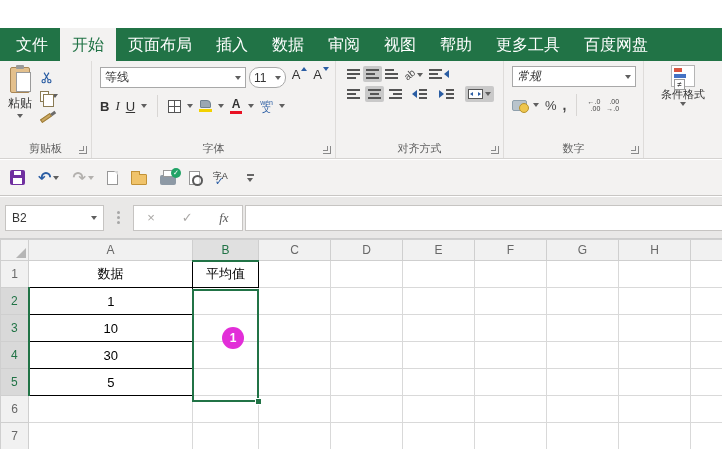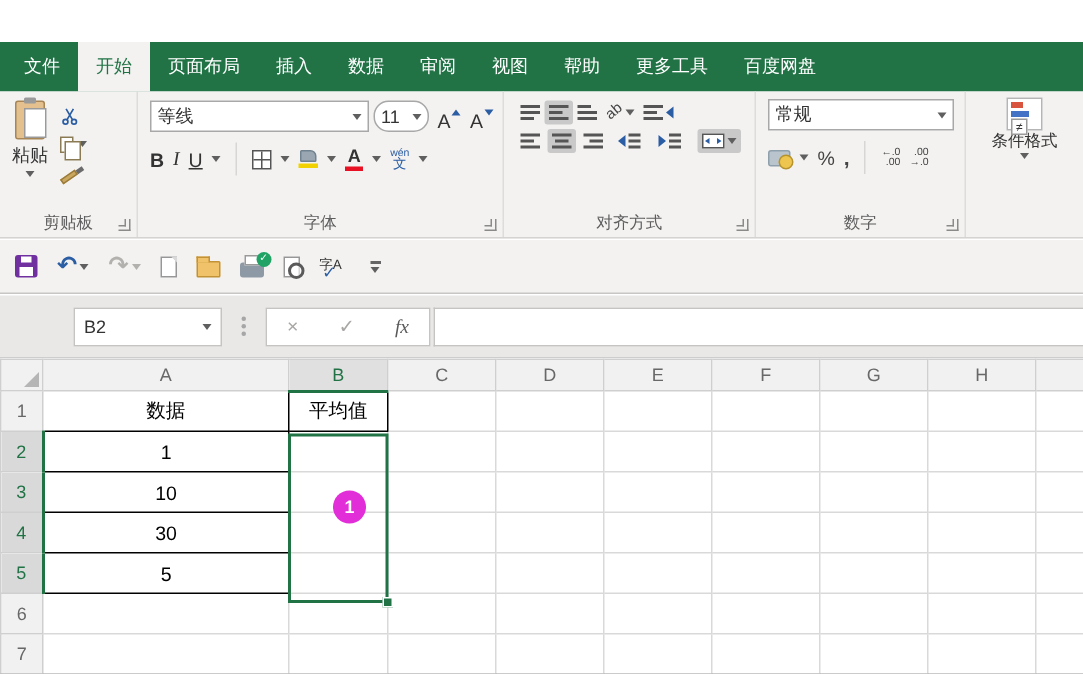--- a/index.html
+++ b/index.html
@@ -7,21 +7,21 @@
   #app {
     position: relative; width: 722px; height: 449px; overflow: hidden;
     background: #fff; font-family: "Liberation Sans", "DejaVu Sans", sans-serif;
     color: #333;
   }
   
   .titlebar { position:absolute; top:0; left:0; width:722px; height:28px; background:#217346; }
   .titlebar .title { position:absolute; right:30px; top:0; line-height:28px; color:#fff; font-size:12px; }
   
   .tabrow { position:absolute; top:28px; left:0; width:722px; height:33px; background:#217346; display:flex; align-items:stretch; padding-left:4px; }
-  .tab { color:#fff; font-size:12px; line-height:33px; padding:0 12px; white-space:nowrap; cursor:default; }
+  .tab { color:#fff; font-size:16px; line-height:33px; padding:0 12px; white-space:nowrap; cursor:default; }
   .tab.active { background:#f3f2f1; color:#217346; }
   
   .ribbon { position:absolute; top:61px; left:0; width:722px; height:98px; background:#f3f2f1; border-bottom:1px solid #d5d3d1; display:flex; }
   .grp { position:relative; border-right:1px solid #dedcda; display:flex; flex-direction:column; flex:0 0 auto; }
   .grp-label { position:absolute; bottom:2px; left:0; right:0; text-align:center; font-size:11px; color:#5e5e5e; }
   .lau { position:absolute; right:4px; bottom:4px; width:8px; height:8px; border-right:1px solid #8a8a8a; border-bottom:1px solid #8a8a8a; }
   .lau::before { content:""; position:absolute; right:2px; bottom:2px; width:4px; height:4px; border-right:1px solid #8a8a8a; border-bottom:1px solid #8a8a8a; }
   .cv { display:inline-block; width:0; height:0; border-left:3px solid transparent; border-right:3px solid transparent; border-top:4px solid #5f5f5f; }
   .up { display:inline-block; width:0; height:0; border-left:3px solid transparent; border-right:3px solid transparent; border-bottom:4px solid #2a5da3; }
   .dn { display:inline-block; width:0; height:0; border-left:3px solid transparent; border-right:3px solid transparent; border-top:4px solid #2a5da3; }
@@ -36,21 +36,21 @@
   .paste .plabel { font-size:12px; color:#333; }
   .cliptools { display:flex; flex-direction:column; margin-left:8px; gap:5px; padding-top:3px; }
   .cliptools .trow { display:flex; align-items:center; gap:3px; height:14px; }
   .copyic { width:9px; height:11px; border:1px solid #8a7b54; background:#fff; position:relative; }
   .copyic::after { content:""; position:absolute; left:2px; top:2px; width:9px; height:11px; border:1px solid #8a7b54; background:#fff; }
   .brushic { width:12px; height:4px; background:#caa75f; border:1px solid #9b7b3a; transform:rotate(-35deg); position:relative; margin-top:6px; }
   .brushic::after { content:""; position:absolute; right:-6px; top:0; width:5px; height:3px; background:#6b6b6b; }
   
   .grp.fontg { width:244px; }
   .fg-body { padding:6px 6px 0 8px; }
-  .row1 { display:flex; align-items:flex-end; }
+  .row1 { display:flex; align-items:flex-start; }
   .combo { height:21px; background:#fff; border:1px solid #a8a8a8; display:flex; align-items:center; justify-content:space-between; font-size:12px; color:#333; padding:0 4px; }
   .fname { width:148px; }
   .fsize { width:37px; margin-left:3px;border-radius:10px; }
   .azbtn { margin-left:6px; font-size:13px; color:#333; display:flex; align-items:flex-start; gap:1px; }
   .row2 { display:flex; align-items:center; margin-top:7px; gap:6px; }
   .bld { font-weight:bold; font-size:13px; }
   .ita { font-style:italic; font-family:"Liberation Serif", serif; font-size:13px; }
   .und { text-decoration:underline; font-size:13px; }
   .bordersic { width:13px; height:13px; border:1px solid #555; position:relative; background:#fff; }
   .bordersic::before { content:""; position:absolute; left:5px; top:0; width:1px; height:11px; background:#555; }
@@ -72,21 +72,21 @@
   .ibtn.on { background:#c9c9c9; }
   .ori { font-size:10px; color:#444; transform:rotate(-40deg); display:inline-block; }
   .tl { width:0;height:0;border-top:4px solid transparent;border-bottom:4px solid transparent;border-right:5px solid #2a5da3; display:inline-block;}
   .tr { width:0;height:0;border-top:4px solid transparent;border-bottom:4px solid transparent;border-left:5px solid #2a5da3; display:inline-block;}
   .mergeic { width:15px; height:10px; border:1px solid #555; background:#fff; position:relative; }
   .mergeic::before { content:""; position:absolute; left:1px; top:2px; width:0; height:0; border-top:2px solid transparent; border-bottom:2px solid transparent; border-right:3px solid #2a5da3; }
   .mergeic::after { content:""; position:absolute; right:1px; top:2px; width:0; height:0; border-top:2px solid transparent; border-bottom:2px solid transparent; border-left:3px solid #2a5da3; }
   
   .grp.numg { width:140px; }
   .num-body { padding:5px 6px 0 8px; }
-  .ncombo { width:124px; }
+  .ncombo { width:124px;font-style:italic; }
   .cur { width:15px; height:11px; background:#b9c4cc; border:1px solid #8fa0ad; border-radius:2px; position:relative; }
   .cur::after { content:""; position:absolute; right:-3px; bottom:-3px; width:8px; height:8px; background:#eec64f; border:1px solid #b7932e; border-radius:50%; }
   .pct { font-size:13px; color:#444; }
   .cma { font-size:14px; font-weight:bold; color:#444; }
   .dec2 { font-size:7px; line-height:7px; color:#444; text-align:right; white-space:pre; }
   
   .grp.styg { flex:1 0 auto; border-right:none; }
   .st-body { padding:4px 0 0 10px; display:flex; }
   .bigbtn { display:flex; flex-direction:column; align-items:center; width:58px; gap:1px; }
   .cfic { width:24px; height:22px; background:#fff; border:1px solid #b5b5b5; position:relative; }
@@ -112,21 +112,21 @@
   .prt::before { content:""; position:absolute; top:-5px; left:3px; width:9px; height:5px; background:#fff; border:1px solid #9a9a9a; }
   .prt .grn { position:absolute; right:-5px; top:-7px; width:10px; height:10px; border-radius:50%; background:#21a366; color:#fff; font-size:7px; line-height:10px; text-align:center; }
   .pvw { width:11px; height:14px; background:#fff; border:1px solid #979797; position:relative; }
   .pvw::after { content:""; position:absolute; right:-4px; bottom:-2px; width:7px; height:7px; border:2px solid #5a5a5a; border-radius:50%; background:rgba(255,255,255,.6); }
   .spl { position:relative; width:17px; height:16px; }
   .spl .zt { position:absolute; top:0; left:0; font-size:9px; color:#333; white-space:nowrap; }
   .spl .ck { position:absolute; bottom:-2px; left:2px; color:#2a5da3; font-weight:bold; font-size:11px; }
   .more { display:flex; flex-direction:column; align-items:center; gap:2px; margin-left:4px; }
   .more .bar { width:7px; height:2px; background:#666; }
   
-  .fbar { position:absolute; top:197px; left:0; width:722px; height:42px; background:#e9e8e7; border-bottom:1px solid #cdcdcd; display:flex; align-items:center;padding-left:44px; }
+  .fbar { position:absolute; top:197px; left:0; width:722px; height:42px; background:#e9e8e7; border-bottom:1px solid #cdcdcd; display:flex; align-items:center; }
   .namebox { margin-left:5px; width:99px; height:26px; background:#fff; border:1px solid #c6c4c2; display:flex; align-items:center; justify-content:space-between; padding:0 6px; font-size:12px; color:#333; }
   .vdots { margin-left:13px; display:flex; flex-direction:column; gap:2px; }
   .vdots i { width:3px; height:3px; border-radius:50%; background:#a6a6a6; display:block; }
   .fcluster { margin-left:13px; width:110px; height:26px; background:#fff; border:1px solid #c6c4c2; display:flex; align-items:center; justify-content:space-around; }
   .fcluster .gx { color:#a9a7a5; font-size:13px; }
   .fcluster .fx { color:#595959; font-size:13px; font-style:italic; font-family:"Liberation Serif", serif; }
   .finput { flex:1; margin-left:2px; height:26px; background:#fff; border:1px solid #c6c4c2; border-right:none; }
   
   .gridwrap { position:absolute; top:239px; left:0; width:722px; height:210px; overflow:hidden; background:#fff; }
   table.sheet { border-collapse:collapse; table-layout:fixed; width:730px; }

